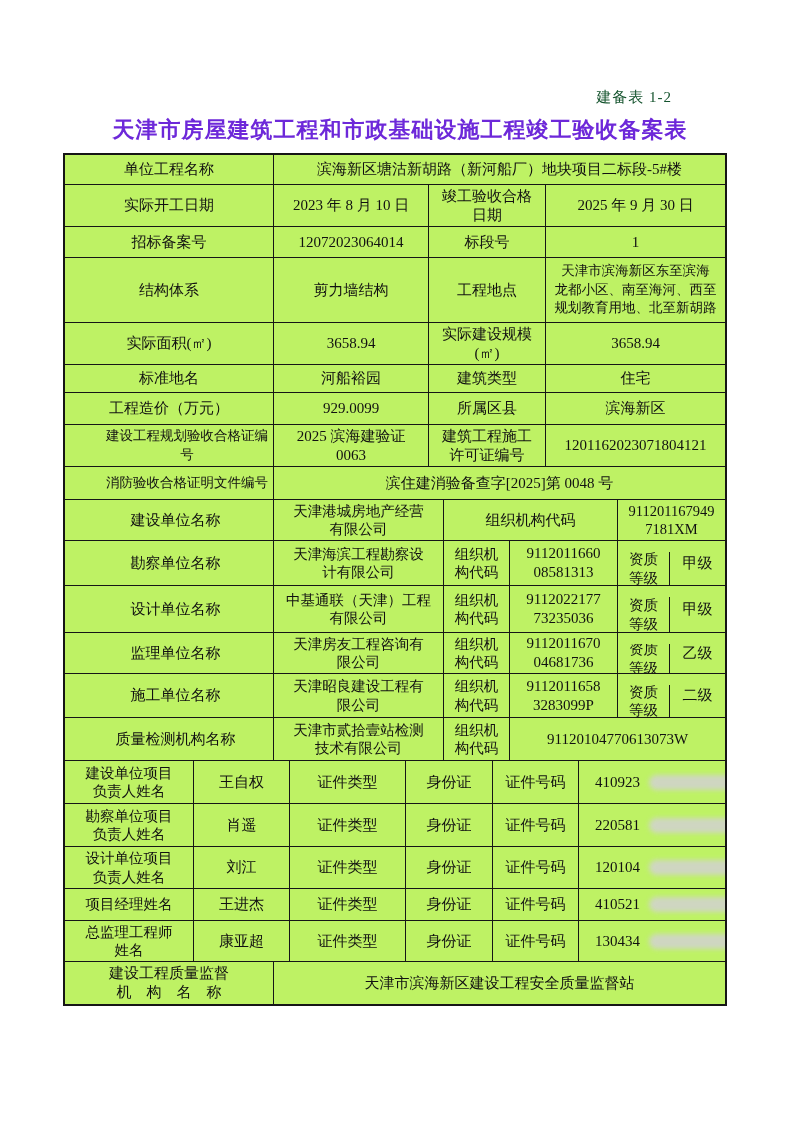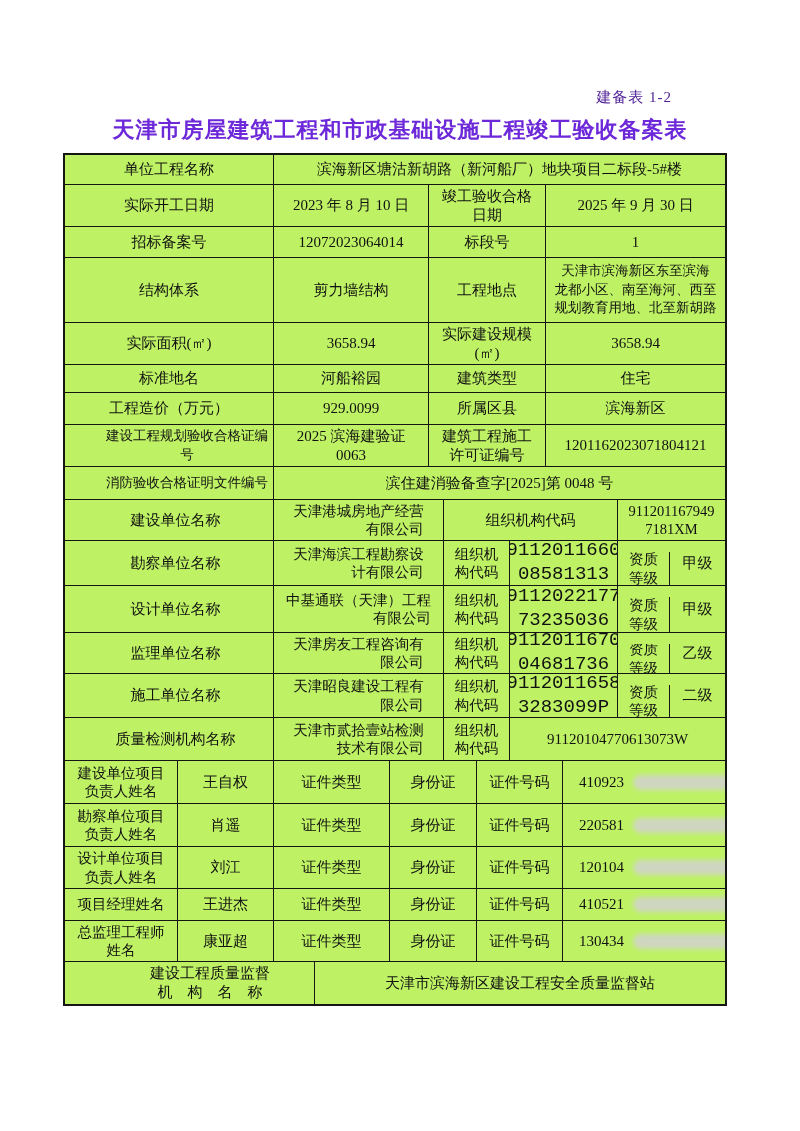--- a/index.html
+++ b/index.html
@@ -7,58 +7,58 @@
     width:800px; height:1131px;
     background:#ffffff;
     font-family:"Liberation Serif","DejaVu Serif",serif;
     color:#111;
     position:relative;
   }
   .sheet { position:absolute; top:0; left:0; width:800px; height:1131px; background:#fff; }
 
   .form-code {
     position:absolute; top:88px; right:128px;
-    font-size:15px; color:#4c1d95; letter-spacing:1px;
+    font-size:15px; color:#14532d; letter-spacing:1px;
   }
   .doc-title {
     position:absolute; top:115px; left:0; width:100%;
     text-align:center;
     font-family:"DejaVu Sans","Liberation Sans",sans-serif;
     font-weight:700; font-size:22px; letter-spacing:1px; color:#6d28d9;
   }
 
   .tbl {
     position:absolute; top:153px; left:63px; width:664px;
     border:2px solid #161616;
     box-sizing:border-box;
     background:#bef264;
   }
   .tr { display:flex; border-bottom:1px solid #161616; box-sizing:border-box; }
-  .tr:last-child { border-bottom:none;margin-left:41px; }
+  .tr:last-child { border-bottom:none; }
   .td {
     box-sizing:border-box;
     border-right:1px solid #161616;
     display:flex; align-items:center; justify-content:center;
     text-align:center;
     white-space:pre-line;
     font-size:15px; line-height:1.25;
     padding:1px 3px;
     overflow:hidden;
   }
   .td:last-child { border-right:none; flex:1; }
 
   
   .s1 { width:209px; } .s2 { width:155px; } .s3 { width:117px; }
   
-  .co1 { width:209px;padding-left:16px; } .co2 { width:170px; font-size:14.5px;text-align:right; }
-  .co3 { width:66px; font-size:14.5px; } .co4 { width:108px; font-size:19px;font-family:Liberation Mono, monospace; }
+  .co1 { width:209px;padding-left:16px; } .co2 { width:170px; font-size:14.5px; }
+  .co3 { width:66px; font-size:14.5px; } .co4 { width:108px; font-size:15px; }
   .co5 { width:52px; font-size:14.5px;margin-top:11px; }
   .co3w { width:174px; } .co4w { width:111px; font-size:14.5px; }
   
-  .p1 { width:113px; font-size:14.5px; } .p2 { width:96px; } .p3 { width:116px; }
+  .p1 { width:129px; font-size:14.5px; } .p2 { width:96px; } .p3 { width:116px; }
   .p4 { width:87px; } .p5 { width:86px; }
   .idcell { justify-content:flex-start; padding-left:16px; text-align:left; }
   .small { font-size:13.5px; line-height:1.4;padding-left:39px; }
   .addr  { font-size:13.5px; line-height:1.38; }
 
   .blur-pill {
     display:inline-block;
     width:140px; height:15px;
     margin-left:9px;
     background:#d2d2d2;

